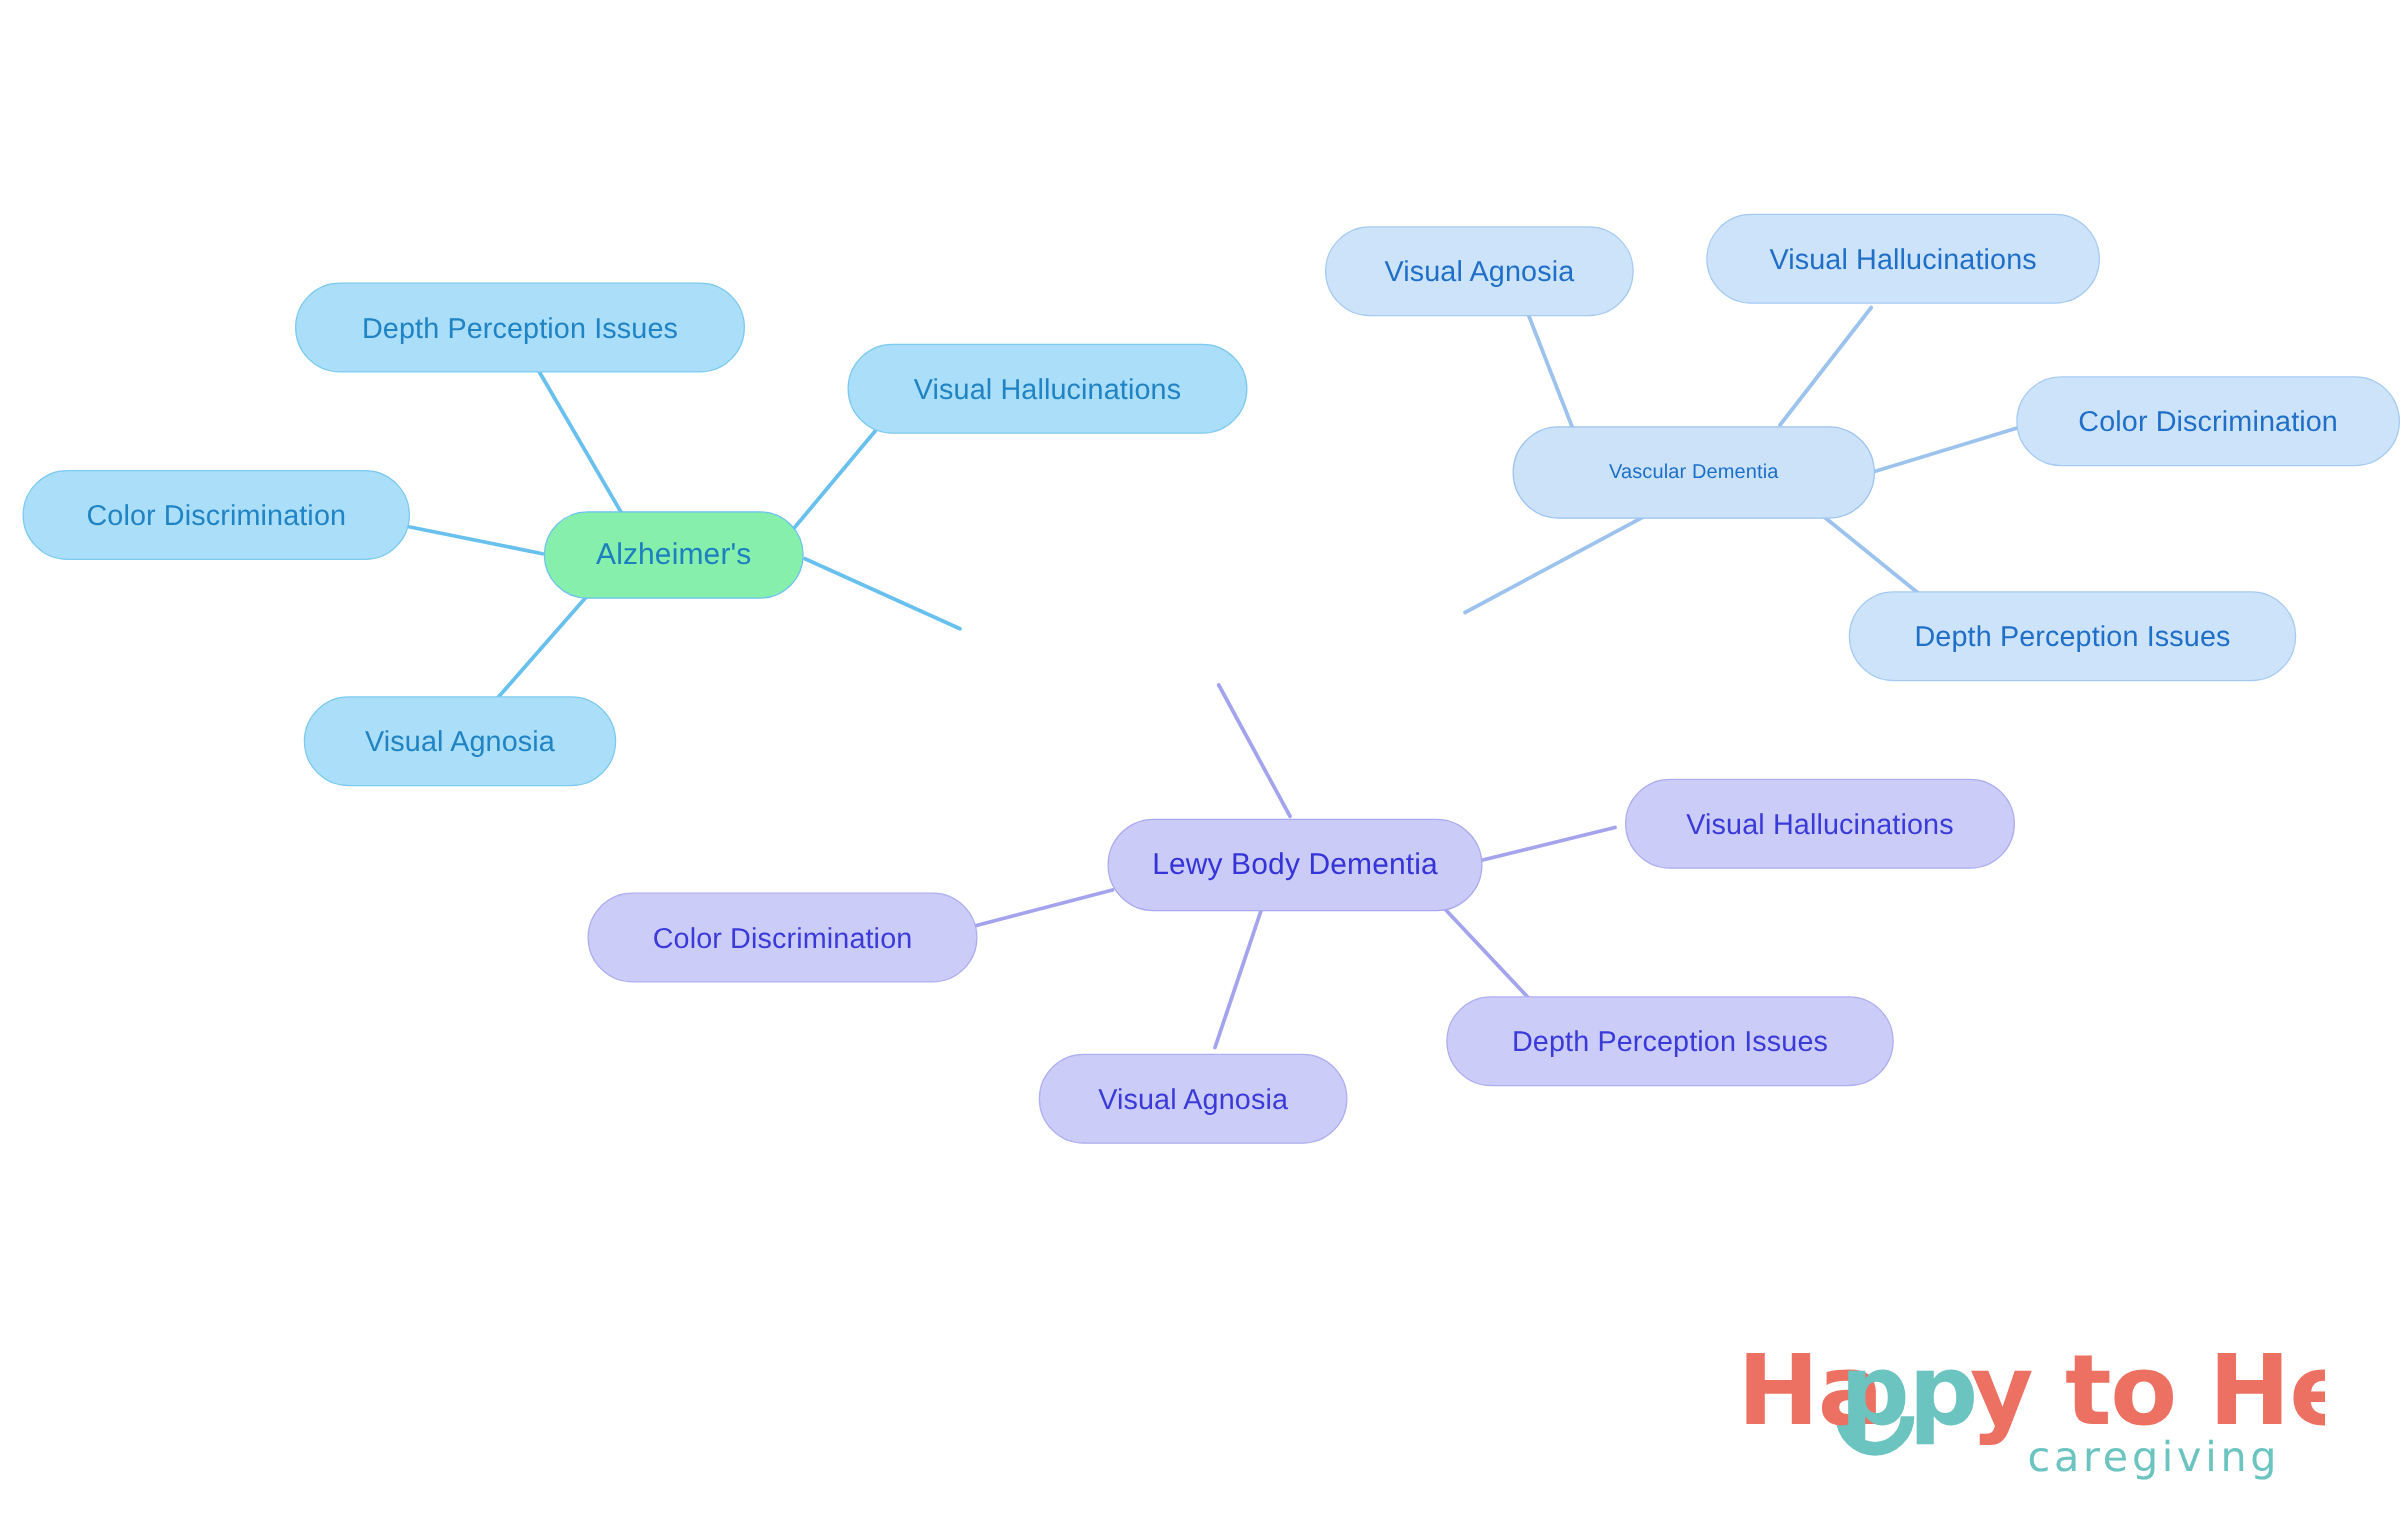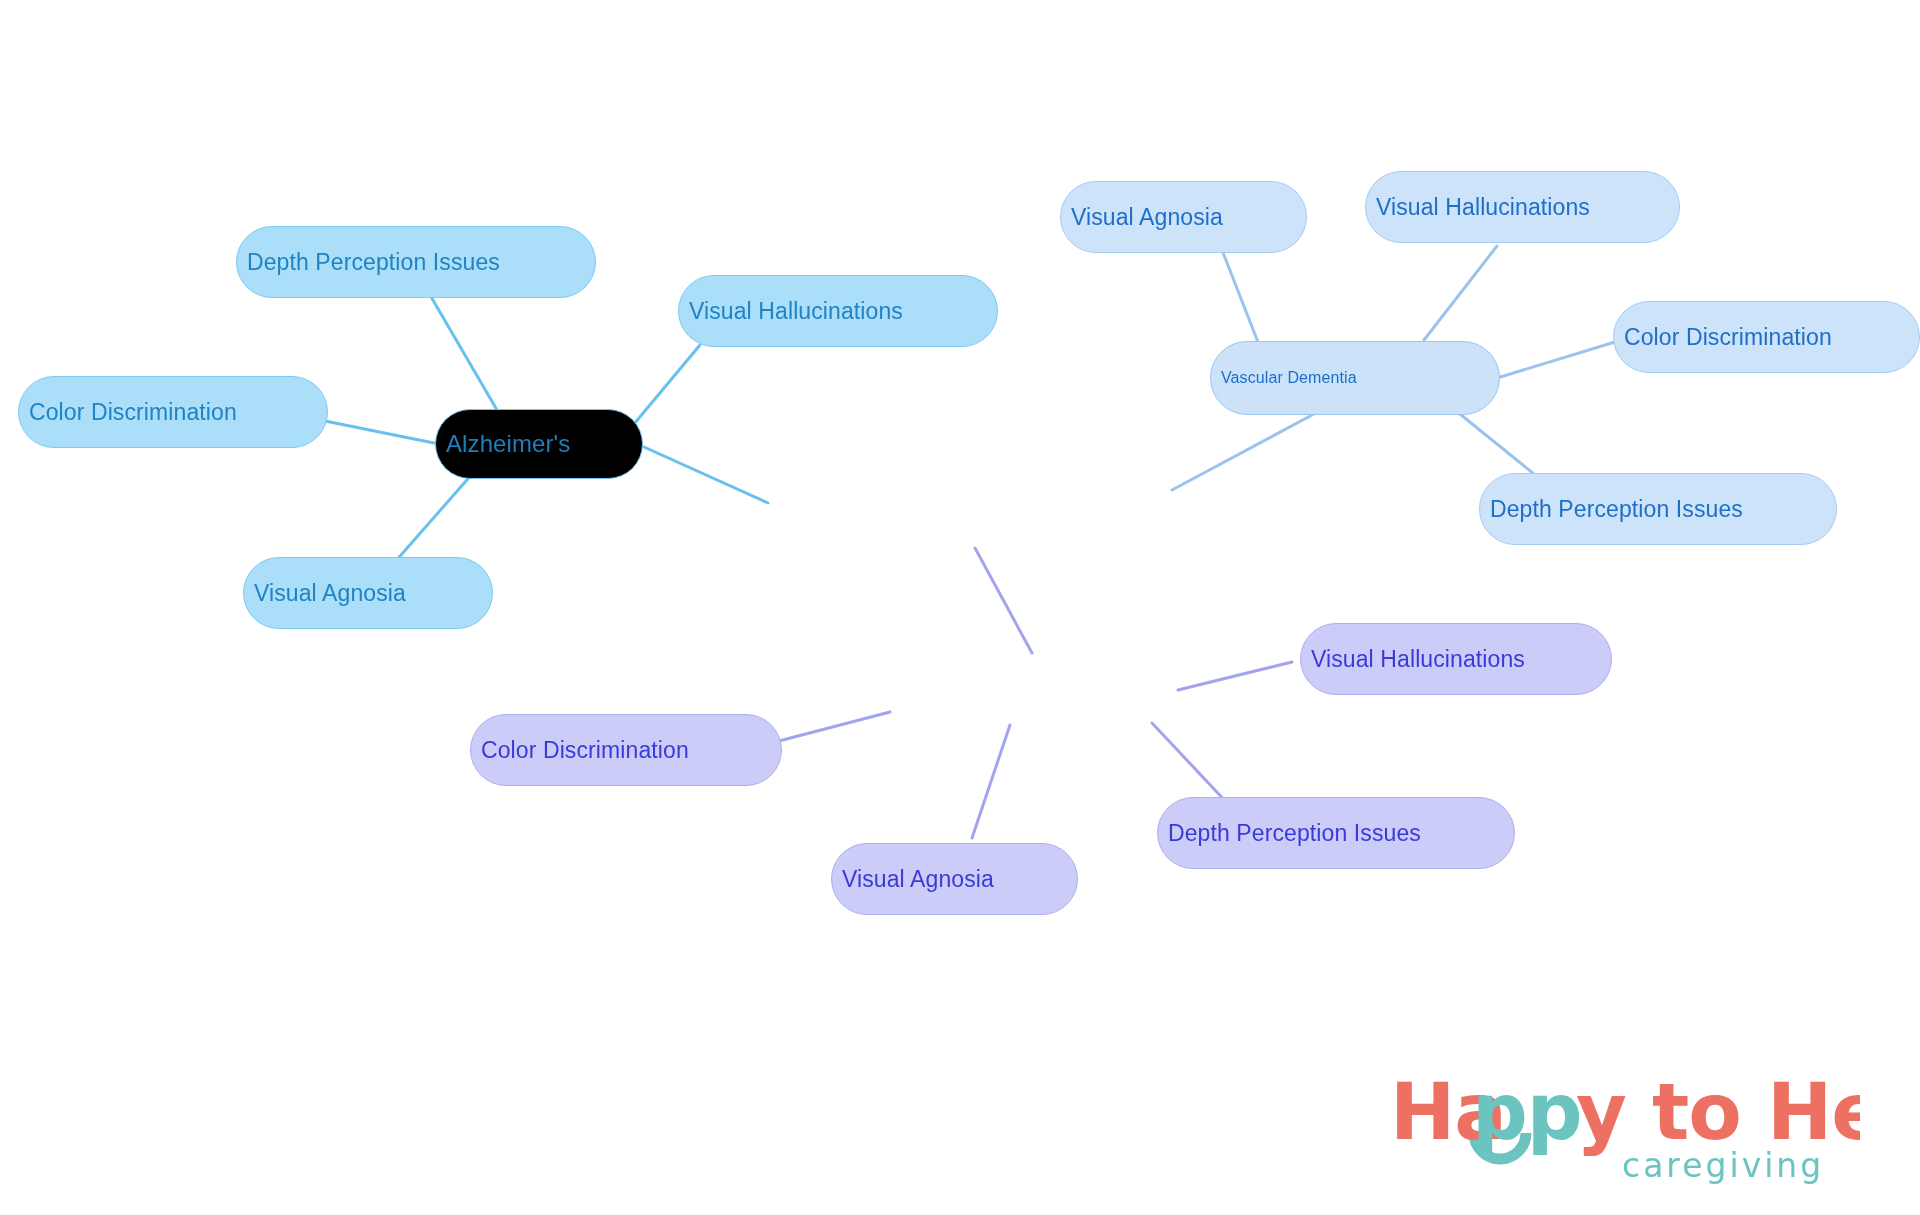--- a/index.html
+++ b/index.html
@@ -25,21 +25,21 @@
     top: 0;
     width: 1920px;
     height: 1215px;
     pointer-events: none;
   }
   .node {
     position: absolute;
     box-sizing: border-box;
     display: flex;
     align-items: center;
-    justify-content: flex-start;
+    justify-content: center;
     border-radius: 999px;
     border-style: solid;
     border-width: 1.6px;
     text-align: center;
     white-space: nowrap;
     letter-spacing: 0.1px;
     padding: 0 10px;
     z-index: 3;
   }
   .node.root {
@@ -51,21 +51,21 @@
   
   .t-root {
     background: #11161d;
     color: #ffffff;
     font-size: 26px;
     font-weight: 400;
   }
 
   
   .t-alz {
-    background: #000000;
+    background: #86efac;
     border-color: #6cc2ee;
     color: #1b7fc0;
     font-size: 24px;
   }
   .t-alz-leaf {
     background: #aadef9;
     border-color: #7ccaf0;
     color: #2083c4;
     font-size: 23px;
   }
@@ -173,20 +173,23 @@
   </div>
 
   <div class="node t-vas-leaf" style="left:1613px; top:301px; width:307px; height:72px;">
     <span>Color Discrimination</span>
   </div>
 
   <div class="node t-vas-leaf" style="left:1479px; top:473px; width:358px; height:72px;">
     <span>Depth Perception Issues</span>
   </div>
 
+  <div class="node t-lewy" style="left:886px; top:655px; width:300px; height:74px;">
+    <span>Lewy Body Dementia</span>
+  </div>
 
   <div class="node t-lewy-leaf" style="left:1300px; top:623px; width:312px; height:72px;">
     <span>Visual Hallucinations</span>
   </div>
 
   <div class="node t-lewy-leaf" style="left:1157px; top:797px; width:358px; height:72px;">
     <span>Depth Perception Issues</span>
   </div>
 
   <div class="node t-lewy-leaf" style="left:831px; top:843px; width:247px; height:72px;">

